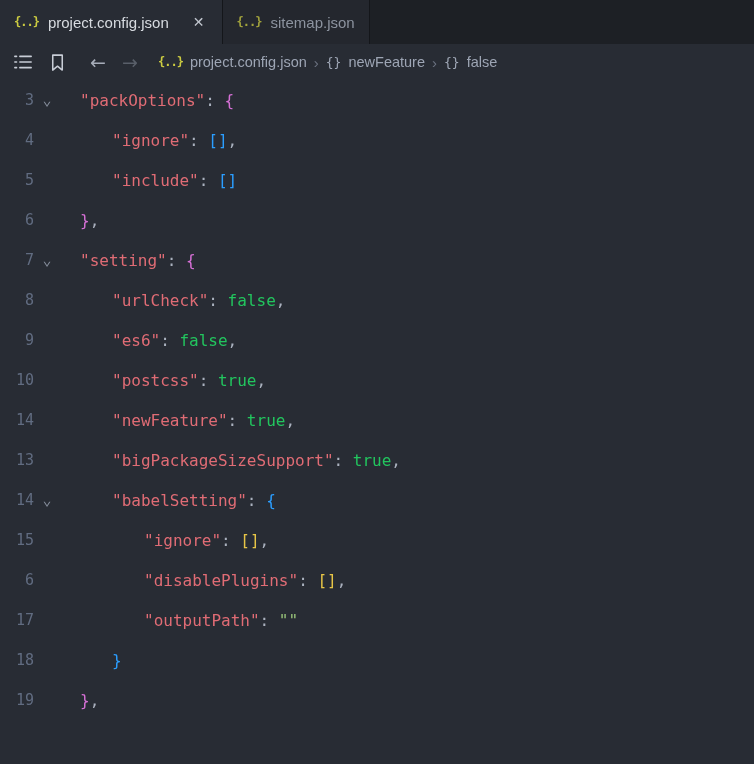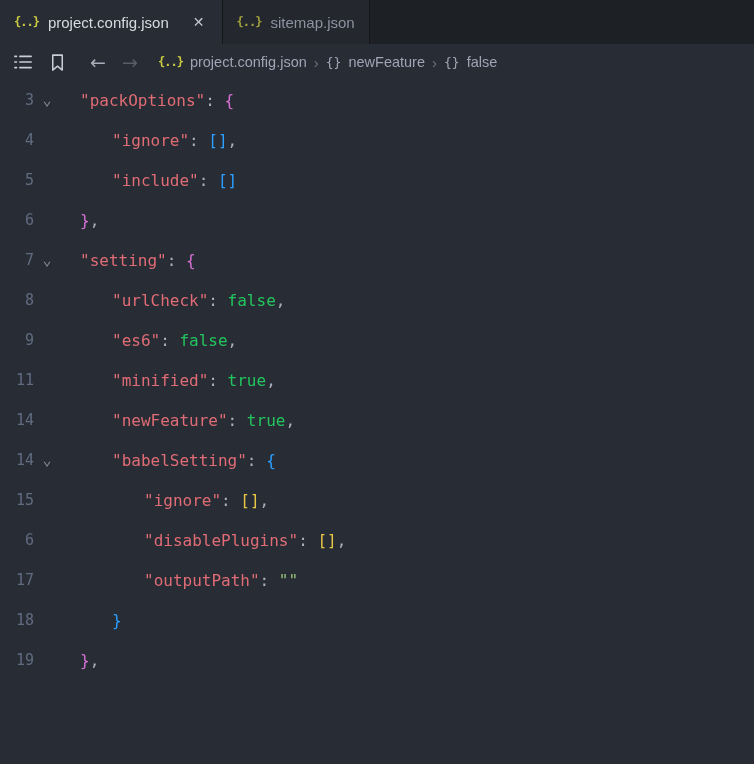--- a/index.html
+++ b/index.html
@@ -224,28 +224,33 @@
           <div class="gutter-num">8</div>
           <div class="gutter-fold"></div>
           <div class="code" style="padding-left: 52px;"><span class="tok-key">"urlCheck"</span><span class="tok-punct">: </span><span class="tok-bool">false</span><span class="tok-punct">,</span></div>
         </div>
         <div class="line">
           <div class="gutter-num">9</div>
           <div class="gutter-fold"></div>
           <div class="code" style="padding-left: 52px;"><span class="tok-key">"es6"</span><span class="tok-punct">: </span><span class="tok-bool">false</span><span class="tok-punct">,</span></div>
         </div>
         <div class="line">
-          <div class="gutter-num">11</div>
-          <div class="gutter-fold"></div>
-          <div class="code" style="padding-left: 52px;"><span class="tok-key">"minified"</span><span class="tok-punct">: </span><span class="tok-bool">true</span><span class="tok-punct">,</span></div>
+          <div class="gutter-num">10</div>
+          <div class="gutter-fold"></div>
+          <div class="code" style="padding-left: 52px;"><span class="tok-key">"postcss"</span><span class="tok-punct">: </span><span class="tok-bool">true</span><span class="tok-punct">,</span></div>
         </div>
         <div class="line">
           <div class="gutter-num">14</div>
           <div class="gutter-fold"></div>
           <div class="code" style="padding-left: 52px;"><span class="tok-key">"newFeature"</span><span class="tok-punct">: </span><span class="tok-bool">true</span><span class="tok-punct">,</span></div>
+        </div>
+        <div class="line">
+          <div class="gutter-num">13</div>
+          <div class="gutter-fold"></div>
+          <div class="code" style="padding-left: 52px;"><span class="tok-key">"bigPackageSizeSupport"</span><span class="tok-punct">: </span><span class="tok-bool">true</span><span class="tok-punct">,</span></div>
         </div>
         <div class="line">
           <div class="gutter-num">14</div>
           <div class="gutter-fold">⌄</div>
           <div class="code" style="padding-left: 52px;"><span class="tok-key">"babelSetting"</span><span class="tok-punct">: </span><span class="tok-b3">{</span></div>
         </div>
         <div class="line">
           <div class="gutter-num">15</div>
           <div class="gutter-fold"></div>
           <div class="code" style="padding-left: 84px;"><span class="tok-key">"ignore"</span><span class="tok-punct">: </span><span class="tok-b1">[]</span><span class="tok-punct">,</span></div>

